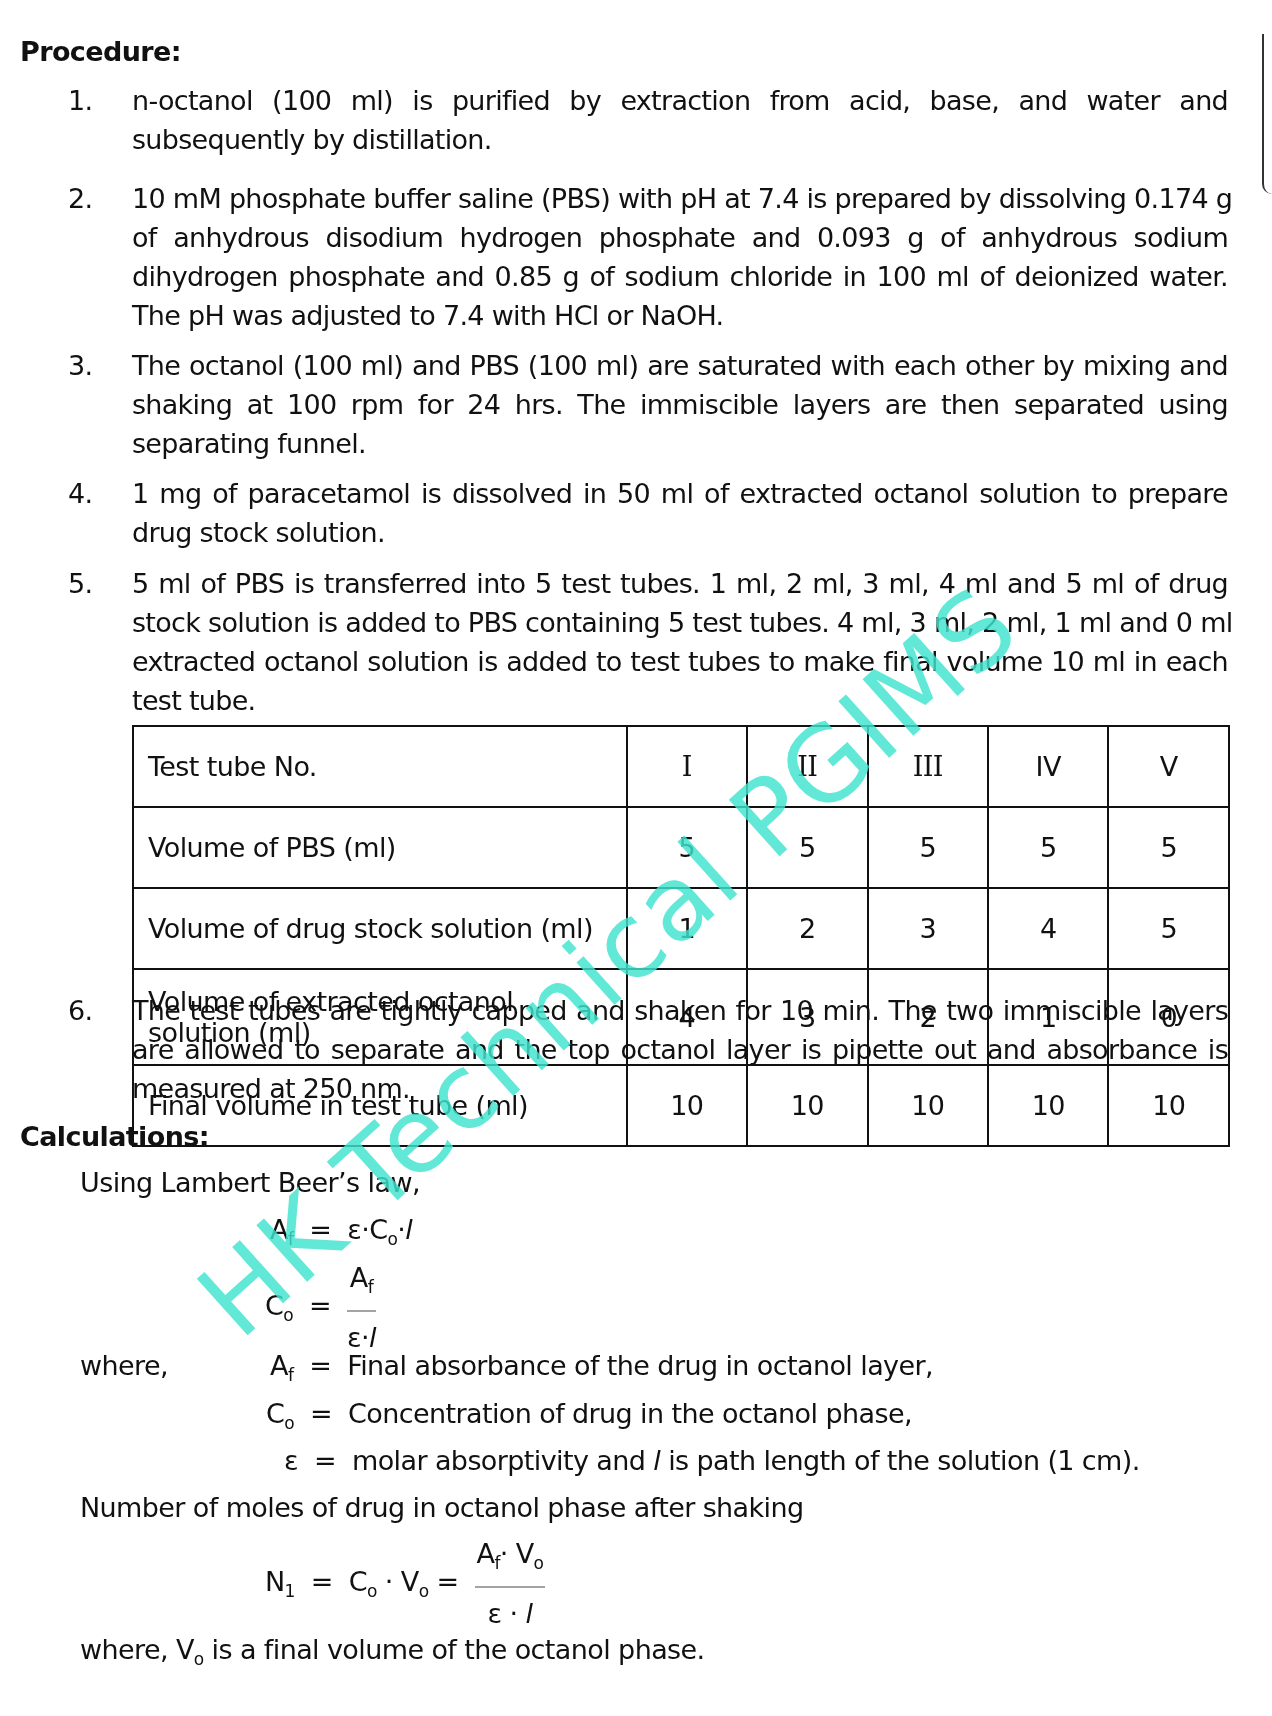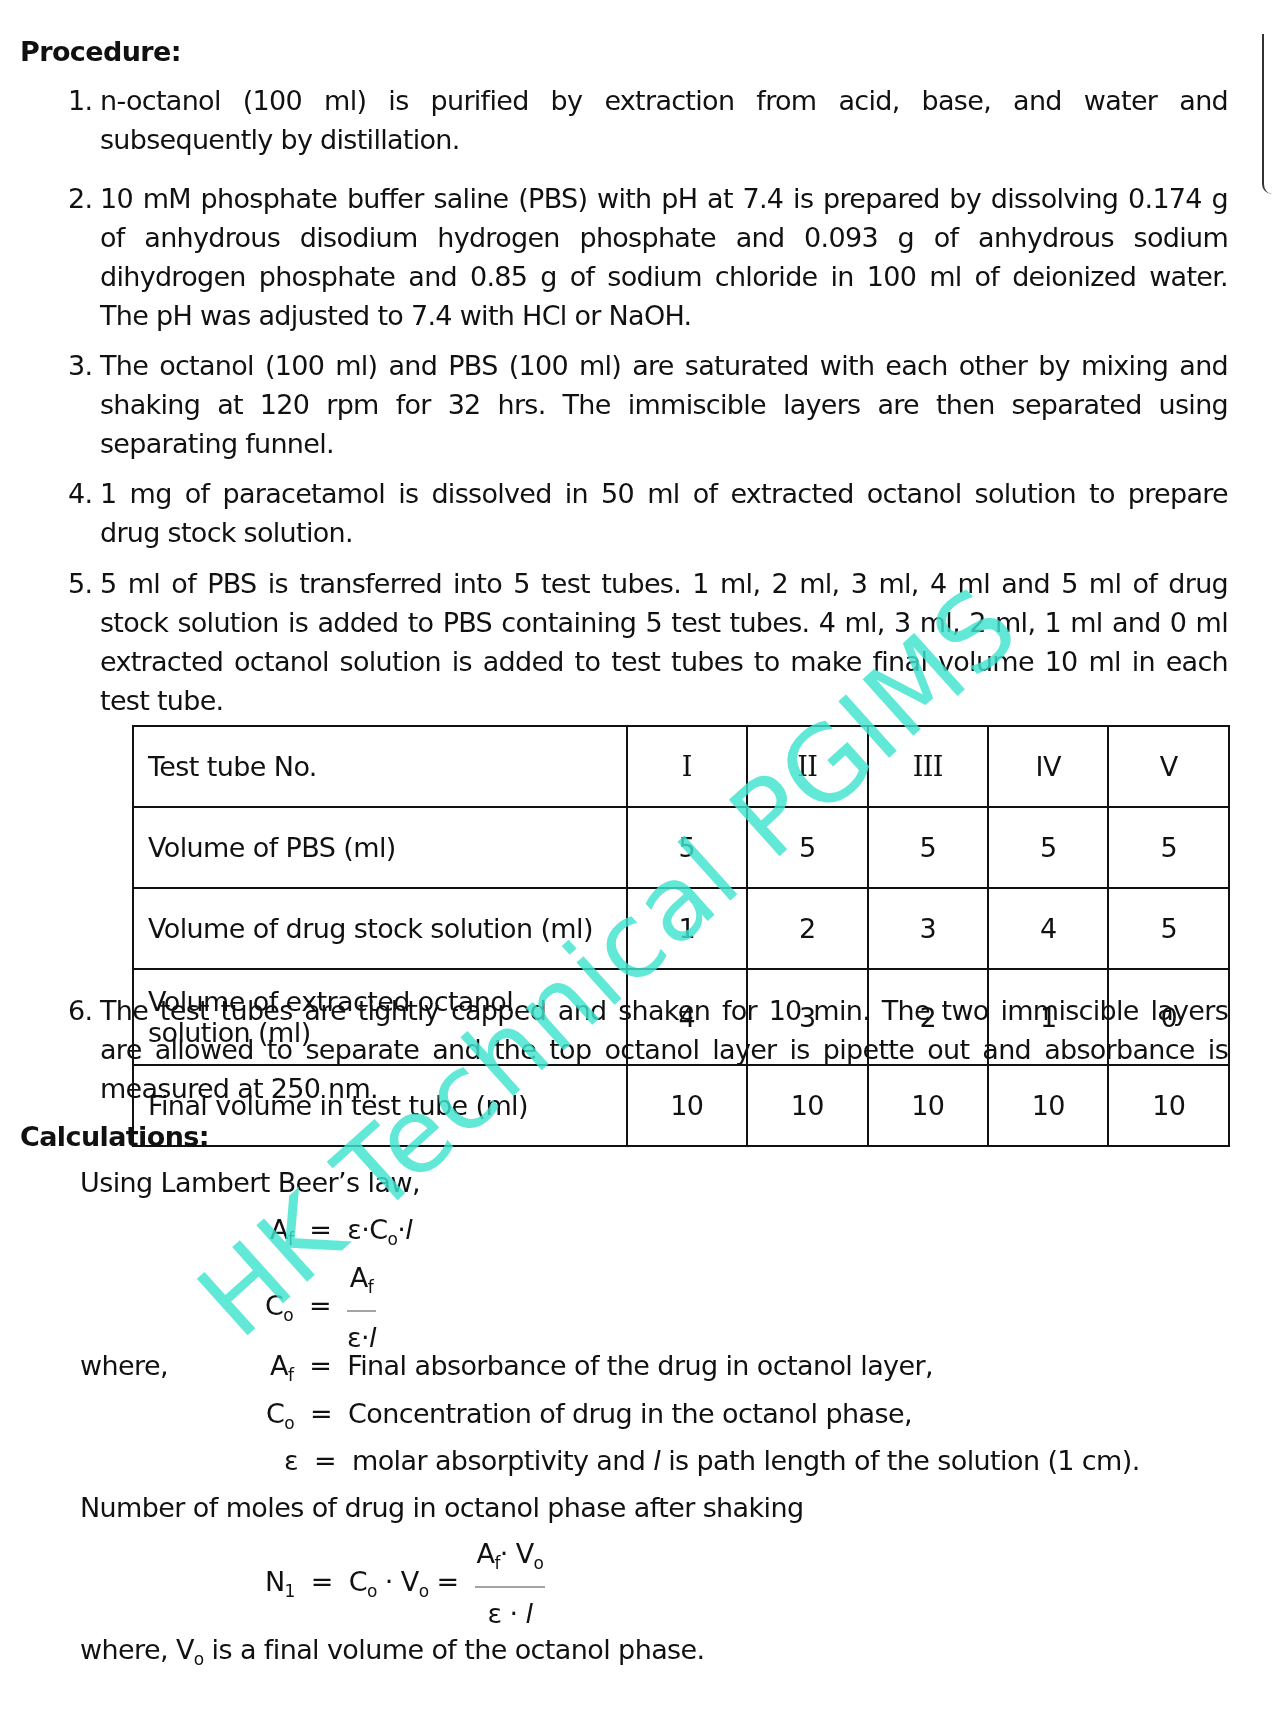--- a/index.html
+++ b/index.html
@@ -8,21 +8,21 @@
     font-family: "DejaVu Sans", "Liberation Sans", sans-serif;
     color: #111111;
   }
   .page { position: absolute; left: 0; top: 0; width: 1272px; height: 1280px; }
   .heading {
     position: absolute; left: 20px; font-weight: bold; font-size: 27px;
     letter-spacing: -0.6px;
   }
   .item { position: absolute; left: 68px; width: 1160px; font-size: 27px; line-height: 39px; letter-spacing: -0.7px; }
   .item .num { position: absolute; left: 0; top: 0; }
-  .item .text { margin-left: 32px; text-align: justify; text-align-last: left; }
+  .item .text { margin-left: 64px; text-align: justify; text-align-last: left; }
   .item .text .line { display: block; text-align: justify; text-align-last: justify; white-space: nowrap; }
   .item .text .line.last { text-align-last: left; }
 
   table.tt {
     position: absolute; left: 132px; top: 725px; width: 1098px;
     border-collapse: collapse; font-size: 27px; letter-spacing: -0.6px;
   }
   table.tt td { border: 2.5px solid #111; height: 47px; padding: 16px; margin-top: 40px; }
   table.tt td.lbl { padding-left: 14px; width: 566px; text-align: left; }
   table.tt td.val { width: 103px; text-align: center; }
@@ -71,21 +71,21 @@
       <span class="line">of anhydrous disodium hydrogen phosphate and 0.093 g of anhydrous sodium</span>
       <span class="line">dihydrogen phosphate and 0.85 g of sodium chloride in 100 ml of deionized water.</span>
       <span class="line last">The pH was adjusted to 7.4 with HCl or NaOH.</span>
     </div>
   </div>
 
   <div class="item" style="top:346px;">
     <span class="num">3.</span>
     <div class="text">
       <span class="line">The octanol (100 ml) and PBS (100 ml) are saturated with each other by mixing and</span>
-      <span class="line">shaking at 120 rpm for 32 hrs. The immiscible layers are then separated using</span>
+      <span class="line">shaking at 100 rpm for 24 hrs. The immiscible layers are then separated using</span>
       <span class="line last">separating funnel.</span>
     </div>
   </div>
 
   <div class="item" style="top:474px;">
     <span class="num">4.</span>
     <div class="text">
       <span class="line">1 mg of paracetamol is dissolved in 50 ml of extracted octanol solution to prepare</span>
       <span class="line last">drug stock solution.</span>
     </div>

